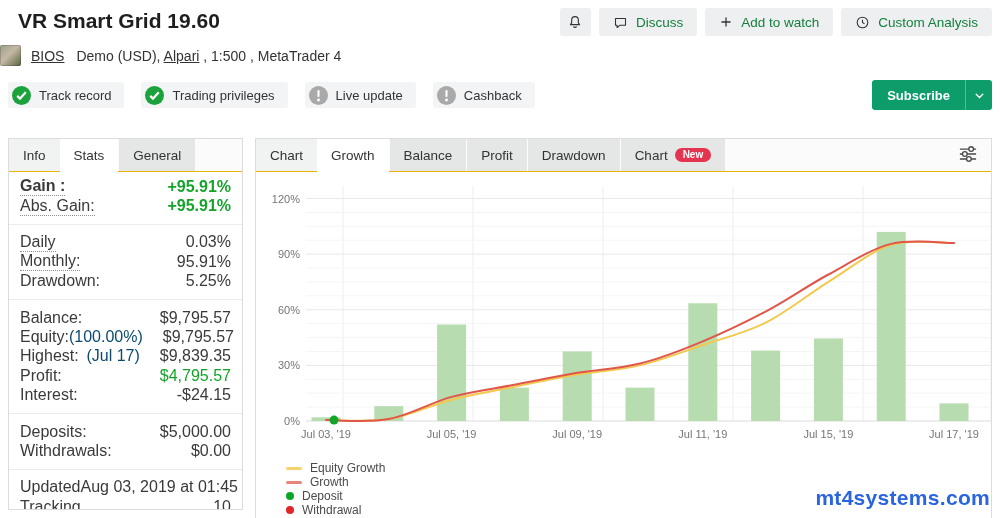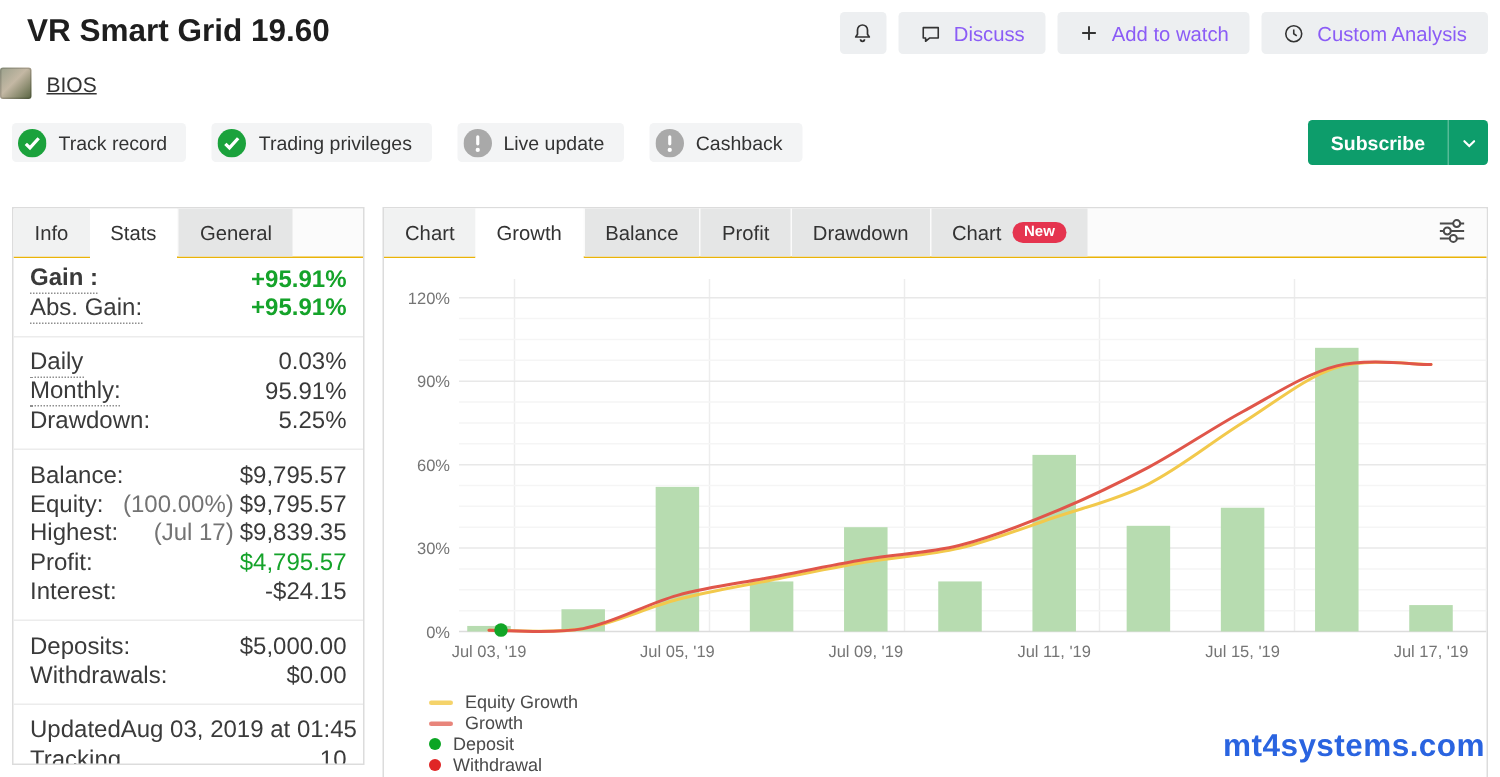--- a/index.html
+++ b/index.html
@@ -17,21 +17,21 @@
     font-size: 21px; font-weight: bold; color: #1e1e1e;
   }
   .header-actions {
     position: absolute; right: 8px; top: 8px;
     display: flex; gap: 8px;
   }
   .hbtn {
     display: inline-flex; align-items: center; justify-content: center; gap: 8px;
     background: #edeff1; border: none; border-radius: 3px;
     height: 28px; padding: 0 14px;
-    font-family: inherit; font-size: 13.5px; color: #8b5cf6; cursor: pointer;
+    font-family: inherit; font-size: 13.5px; color: #15803d; cursor: pointer;
   }
   .hbtn.icon-only { width: 31px; padding: 0; }
   .hbtn svg { display: block; }
   .account-row {
     position: absolute; left: 0; top: 45px;
     display: flex; align-items: center; font-size: 14px; color: #333;
   }
   .avatar {
     width: 21px; height: 21px; border-radius: 2px;
     background: linear-gradient(135deg, #9aa08b 0%, #c4b8a4 45%, #57633f 100%);
@@ -83,21 +83,21 @@
   }
   
   .stats-body { padding: 5px 11px 0 11px; font-size: 16px; color: #3a3a3a; }
   .stat-row { display: flex; justify-content: space-between; align-items: center; height: 19.4px; }
   .stat-label { white-space: nowrap; }
   .stat-label.dotted { border-bottom: 1px dotted #8f8f8f; }
   .stat-label.bold { font-weight: bold; }
   .stat-value { text-align: right; white-space: nowrap; }
   .stat-value.green { color: #15a32a; }
   .stat-value.greenbold { color: #15a32a; font-weight: bold; }
-  .stat-value .pfx { color: #737373; margin-right: 4px; }
+  .stat-value .pfx { color: #0c4a6e; margin-right: 20px; }
   .group-divider { border-top: 1px solid #ececec; margin: 8px -11px; }
   
   .chart-svg { position: absolute; left: 0; top: 33px; display: block; }
   .chart-svg text { font-family: "Liberation Sans", sans-serif; }
   .legend { position: absolute; left: 30px; top: 322px; display: flex; flex-direction: column; }
   .legend-item { width: 122px; display: flex; align-items: center; gap: 8px; font-size: 12px; color: #4a4a4a; }
   .sw-line { width: 16px; height: 3px; border-radius: 2px; flex: none; }
   .sw-dot { width: 8px; height: 8px; border-radius: 50%; flex: none; }
   
   .watermark {
@@ -143,20 +143,25 @@
           <path d="M12 7.5V12l3.2 2.2"></path>
         </svg>
       </span>
       <span>Custom Analysis</span>
     </button>
   </div>
 
 <div class="account-row">
   <span class="avatar"></span>
   <a class="account-user">BIOS</a>
+  <span class="account-details">
+    <span>Demo (USD),</span>
+    <span class="link">Alpari</span>
+    <span>, 1:500 , MetaTrader 4</span>
+  </span>
 </div>
 
 <div class="badges-row" id="badges-row">
     <div class="badge">
       <span>
         <svg viewBox="0 0 20 20" width="19" height="19">
           <circle cx="10" cy="10" r="10" fill="#1ba23c"></circle>
           <path d="M5.5 10.4l2.9 2.9 6.1-6.8" fill="none" stroke="#fff" stroke-width="2.3"></path>
         </svg>
       </span>

